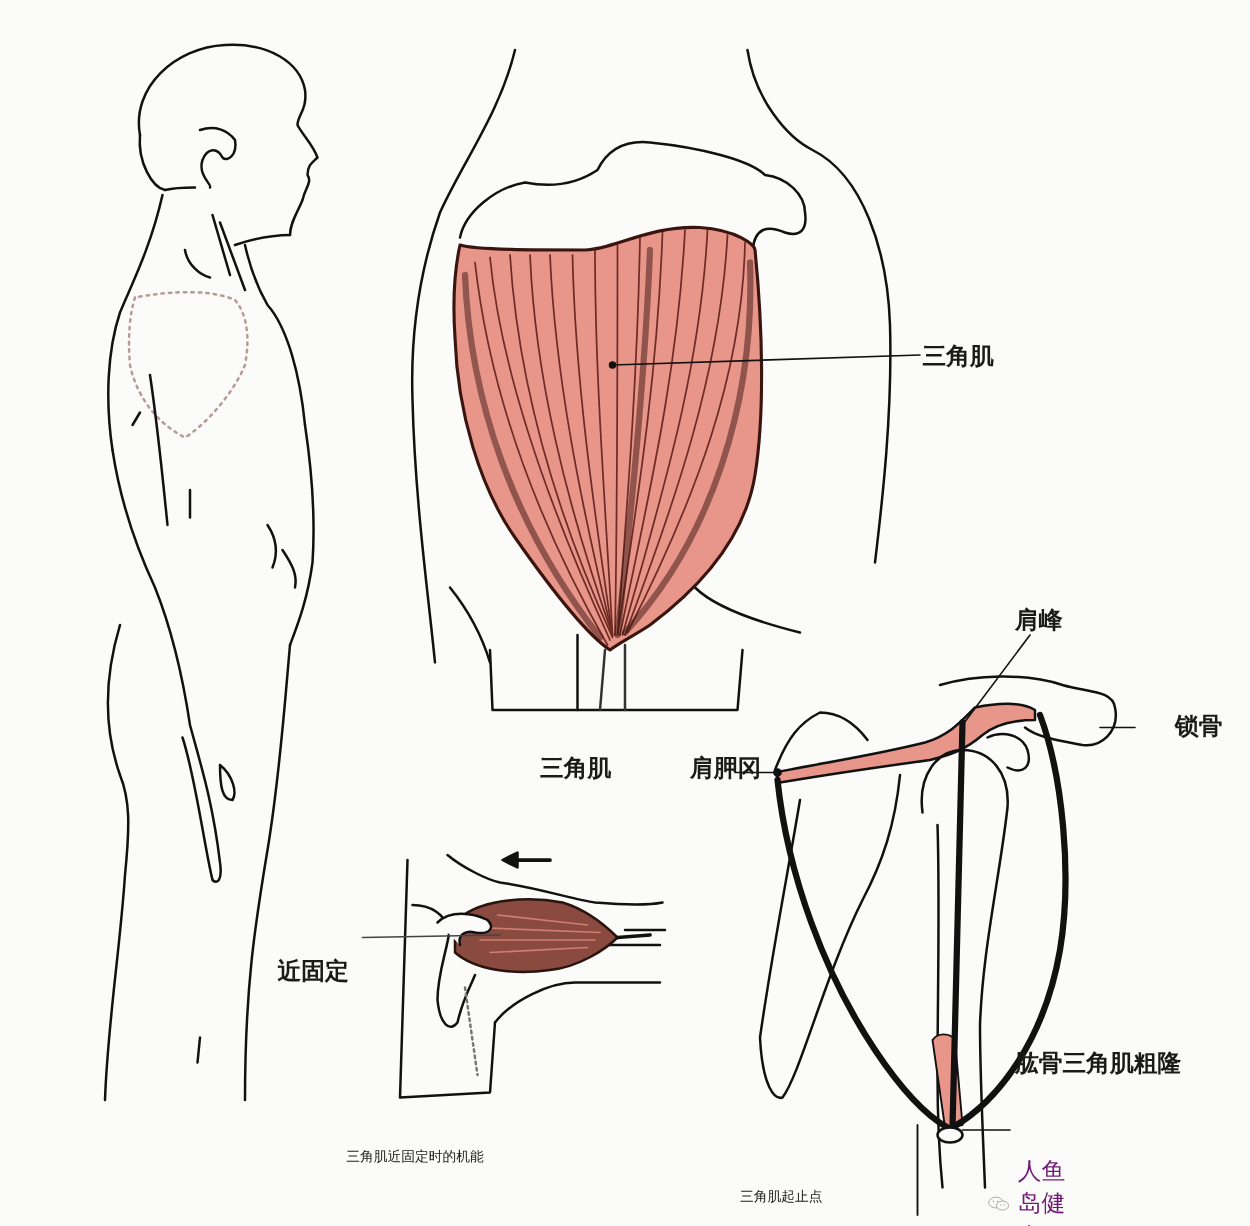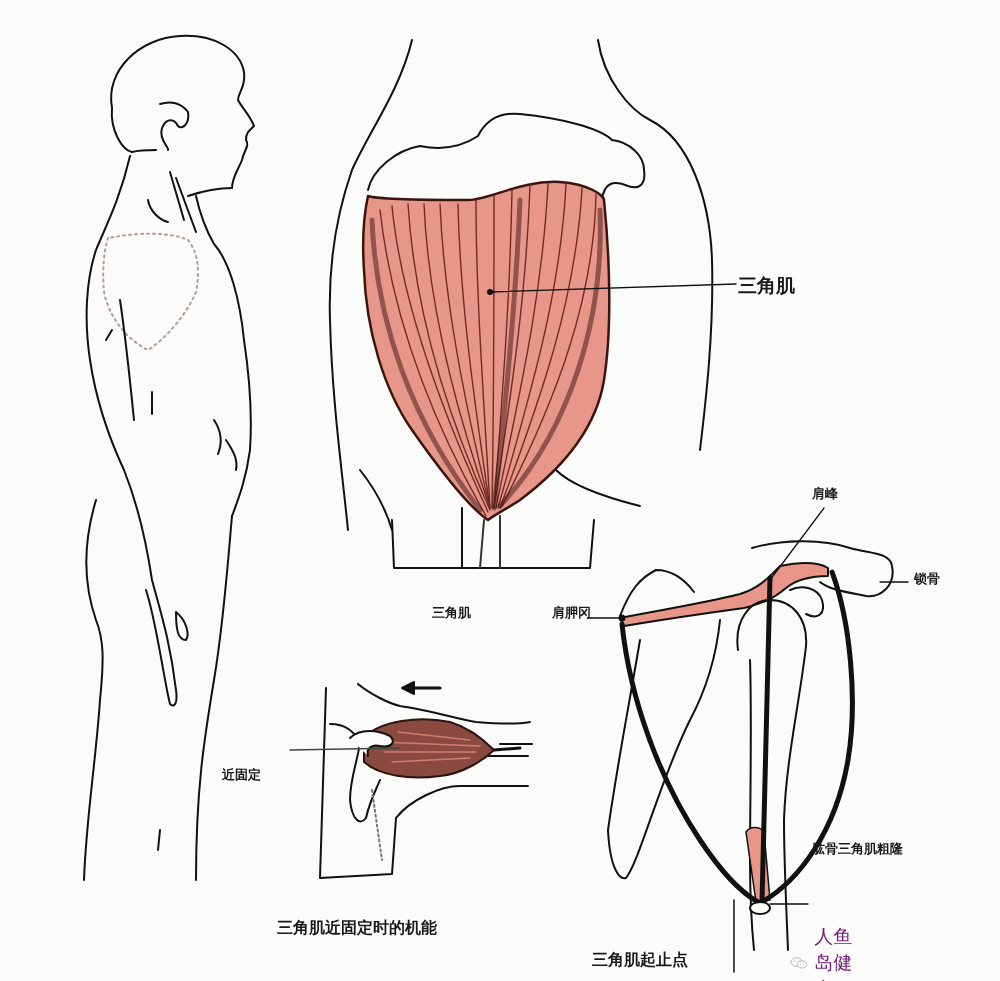--- a/index.html
+++ b/index.html
@@ -9,22 +9,22 @@
       font-family: "DejaVu Sans", sans-serif;
       position: relative;
     }
     .stage { position: absolute; left: 0; top: 0; width: 860px; height: 981px; }
     svg.art { position: absolute; left: 0; top: 0; width: 1000px; height: 981px; }
     .label {
       position: absolute; color: #1a1a1a; font-weight: bold;
       font-family: "DejaVu Serif", serif; white-space: nowrap; line-height: 1;
     }
     .lbl-lg { font-size: 19px; }
-    .lbl-md { font-size: 13px; }
-    .caption { font-family: "DejaVu Sans", sans-serif; font-size: 16px; font-weight: bold; }
+    .lbl-md { font-size: 19px; }
+    .caption { font-family: "DejaVu Sans", sans-serif; font-size: 11px; font-weight: normal; }
     .watermark {
       position: absolute; left: 790px; top: 924px;
       display: flex; align-items: center; gap: 6px;
       color: #701a75; font-size: 19px; font-family: "DejaVu Sans", sans-serif;
     }
     .wm-icon { width: 38px; height: 26px; }
   </style>
 </head>
 <body>
 
@@ -157,21 +157,21 @@
         <path d="M588 618 L622 618" stroke-width="1.3"></path>
         <circle cx="622" cy="618" r="2.5" fill="#111"></circle>
         <path d="M770 904 L808 904" stroke-width="1.3"></path>
         <path d="M734 900 L734 972" stroke-width="1.5"></path>
       </g>
     </g>
   </svg>
 
   <div class="label lbl-lg" style="left:738px; top:276px;">三角肌</div>
   <div class="label lbl-md" style="left:812px; top:487px;">肩峰</div>
-  <div class="label lbl-md" style="left:914px; top:572px;">锁骨</div>
+  <div class="label lbl-md" style="left:940px; top:572px;">锁骨</div>
   <div class="label lbl-md" style="left:432px; top:606px;">三角肌</div>
   <div class="label lbl-md" style="left:552px; top:606px;">肩胛冈</div>
   <div class="label lbl-md" style="left:222px; top:768px;">近固定</div>
   <div class="label lbl-md" style="left:812px; top:842px;font-family:Liberation Serif, serif;">肱骨三角肌粗隆</div>
 
   <div class="label caption" style="left:277px; top:920px;">三角肌近固定时的机能</div>
   <div class="label caption" style="left:592px; top:952px;">三角肌起止点</div>
 
   <div class="watermark">
     <svg class="wm-icon" viewBox="0 0 38 26">

